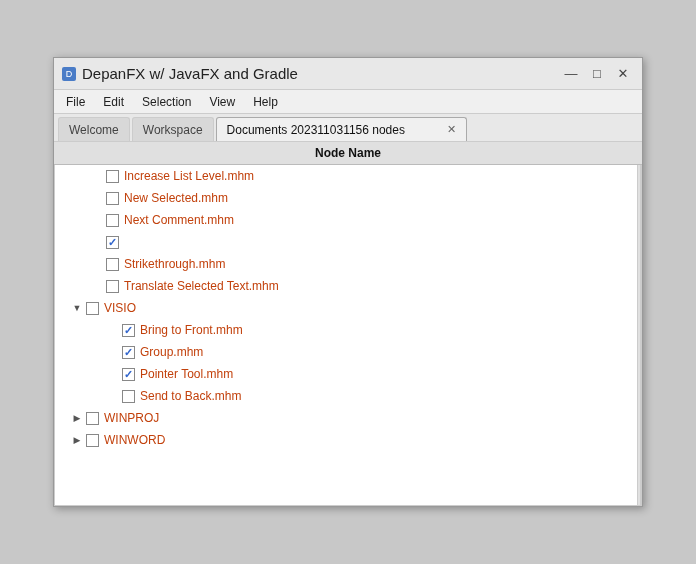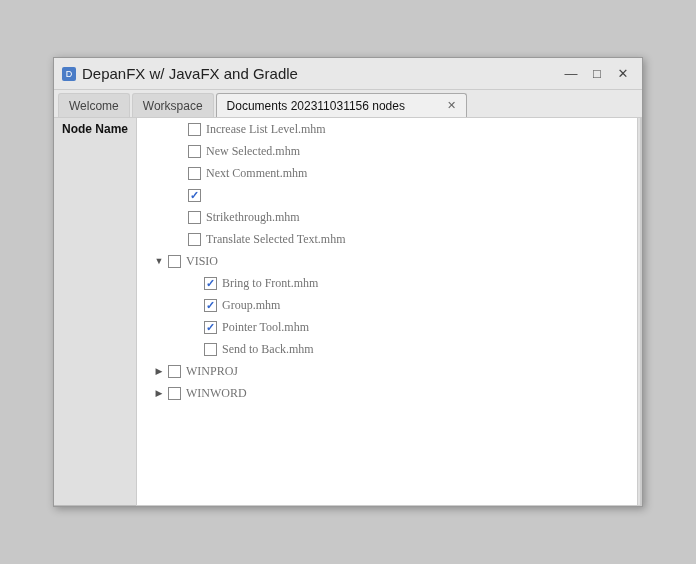--- a/index.html
+++ b/index.html
@@ -114,21 +114,21 @@
     }
     .tab-close {
       margin-left: 6px;
       font-size: 11px;
       color: #666;
       cursor: pointer;
     }
     .content-area {
       flex: 1;
       display: flex;
-      flex-direction: row;
+      flex-direction: column;
       overflow: hidden;
     }
     .column-header {
       background: #e0e0e0;
       border-bottom: 1px solid #bbb;
       padding: 4px 8px;
       font-weight: bold;
       font-size: 12px;
       text-align: center;
       color: #111;
@@ -192,22 +192,21 @@
       align-items: center;
       justify-content: center;
       margin-right: 3px;
       font-size: 9px;
       color: #555;
       flex-shrink: 0;
     }
     .no-arrow { width: 15px; display: inline-block; flex-shrink: 0; }
     .item-label {
       font-size: 12px;
-      color: #737373;
-      font-family: Liberation Serif, serif;
+      color: #c2410c;
     }
     
     .tree-area::-webkit-scrollbar { width: 12px; }
     .tree-area::-webkit-scrollbar-track { background: #f0f0f0; }
     .tree-area::-webkit-scrollbar-thumb { background: #c0c0c0; border: 1px solid #aaa; }
   </style>
 </head>
 <body>
 
 <div class="window">
@@ -217,20 +216,27 @@
       <div class="title-icon">D</div>
       <span class="title-text">DepanFX w/ JavaFX and Gradle</span>
     </div>
     <div class="title-controls">
       <button class="title-btn">—</button>
       <button class="title-btn">□</button>
       <button class="title-btn close">✕</button>
     </div>
   </div>
 
+  <div class="menu-bar">
+    <div class="menu-item">File</div>
+    <div class="menu-item">Edit</div>
+    <div class="menu-item">Selection</div>
+    <div class="menu-item">View</div>
+    <div class="menu-item">Help</div>
+  </div>
 
   <div class="tab-bar">
     <div class="tab">
       <span>Welcome</span>
     </div>
     <div class="tab">
       <span>Workspace</span>
     </div>
     <div class="tab active">
       <span>Documents 202311031156 nodes</span>

